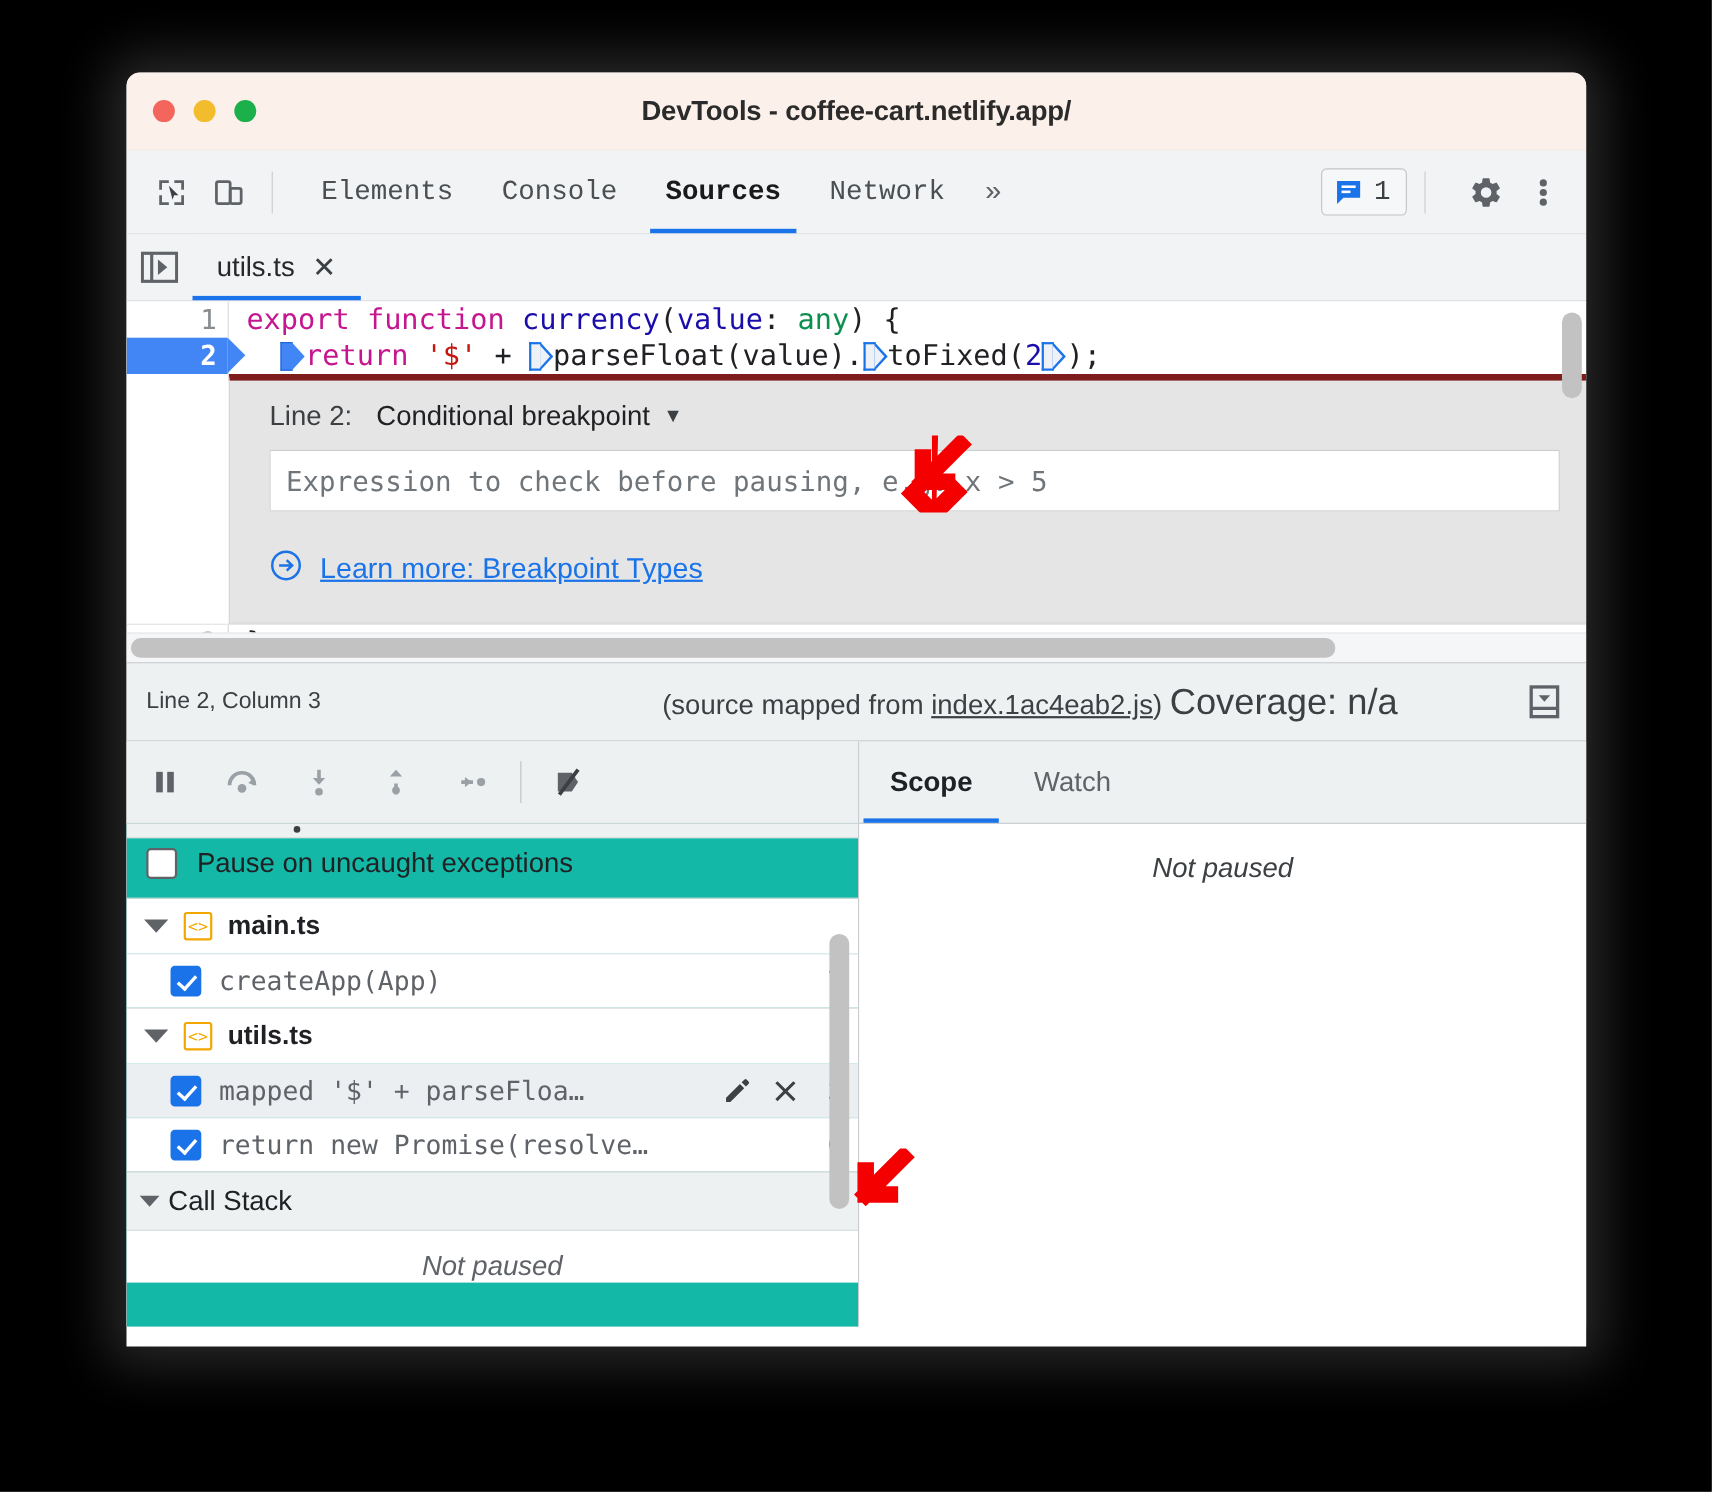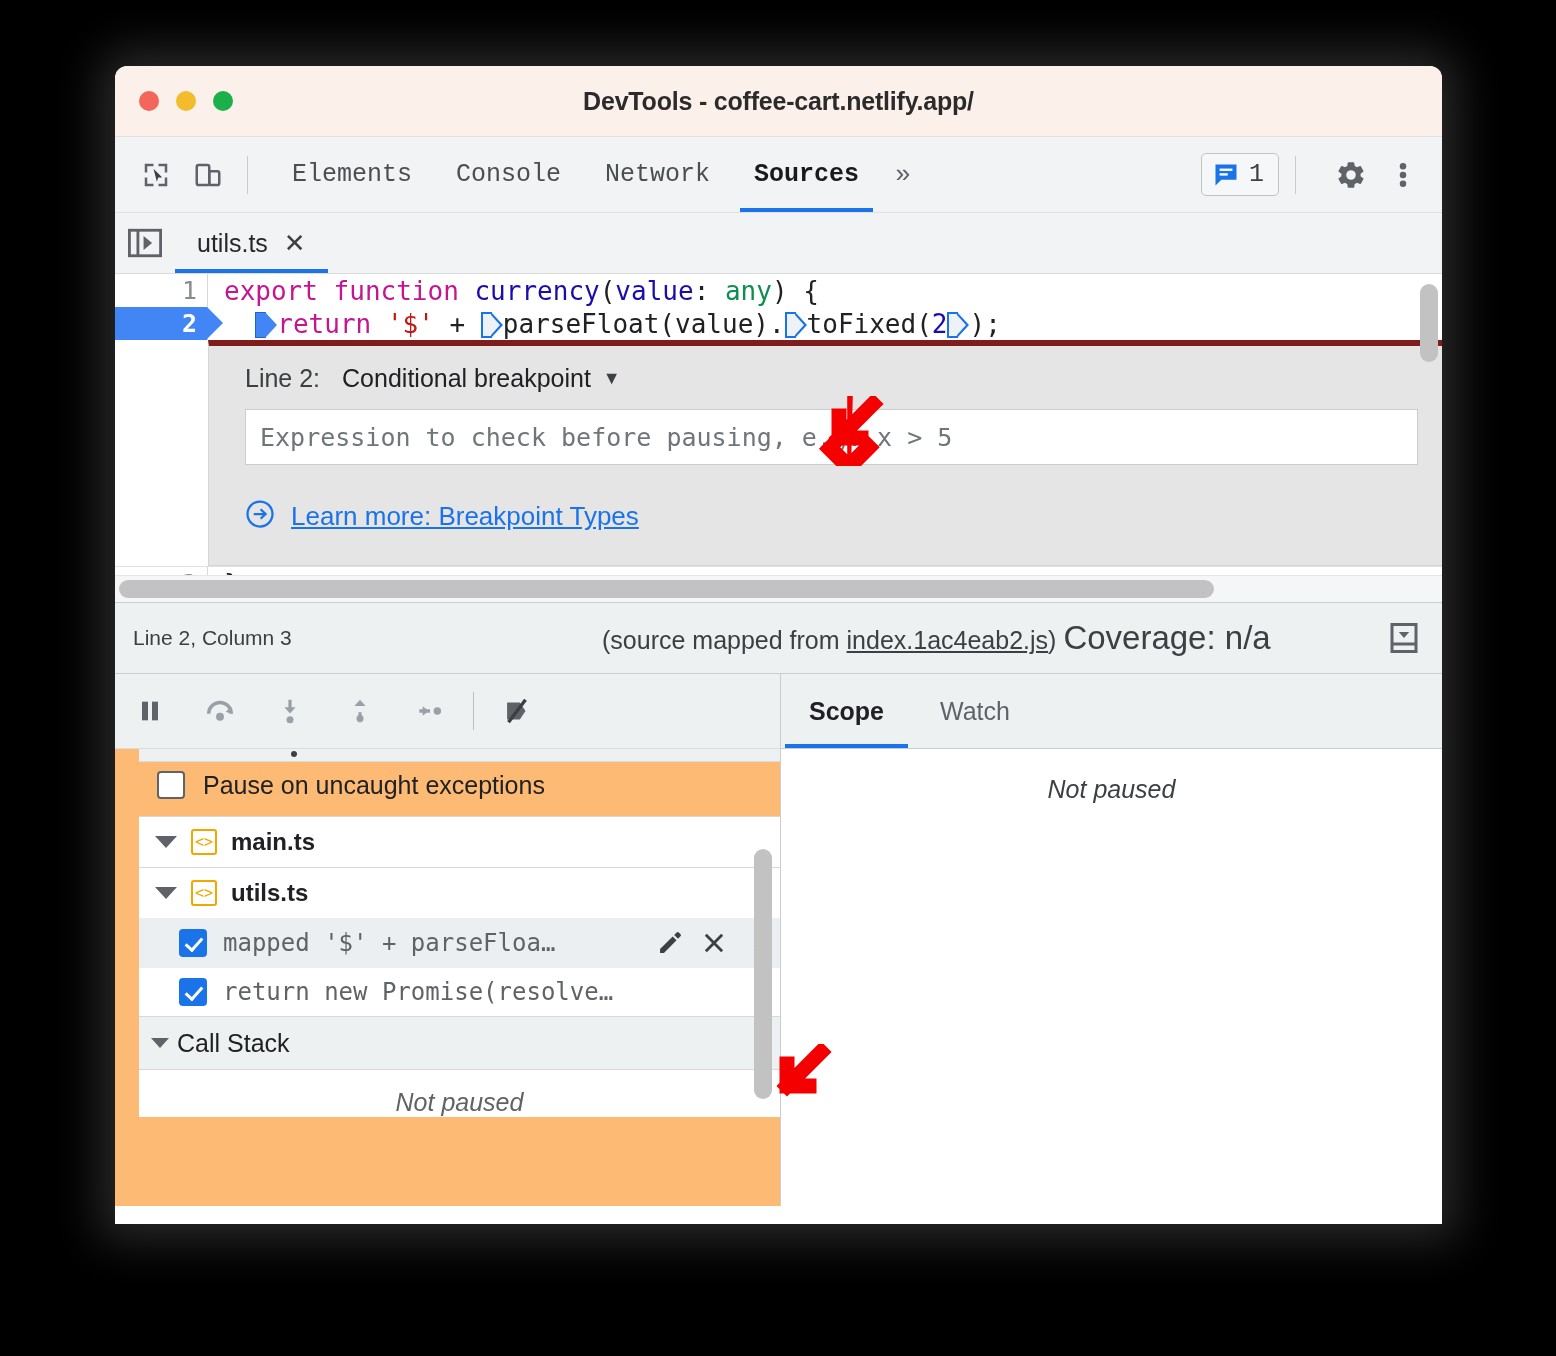--- a/index.html
+++ b/index.html
@@ -377,22 +377,21 @@
     width: 70px; height: 70px;
     display: flex; align-items: center; justify-content: center;
     cursor: pointer;
   }
   .dbg-sep { width: 1px; height: 38px; background: #bcc0c2; margin: 0 8px; }
 
   #bp-list {
     flex: 1;
     overflow: hidden;
     position: relative;
-    background: #fdba74;
-    padding-left: 24px;
+    background: #14b8a6;
   }
   #bp-scroll-top-sliver {
     height: 12px;
     background: #eef1f2;
     border-bottom: 1px solid #dadcdd;
     position: relative;
   }
   #bp-scroll-top-sliver::after {
     content: "";
     position: absolute;
@@ -600,22 +599,22 @@
       <svg width="30" height="30" viewBox="0 0 24 24">
         <rect x="3" y="4" width="10" height="16" rx="1.5" fill="none" stroke="#5f6368" stroke-width="2"></rect>
         <rect x="13" y="9" width="8" height="11" rx="1.5" fill="none" stroke="#5f6368" stroke-width="2"></rect>
       </svg>
     </div>
     <div class="vdivider"></div>
 
     <div id="panel-tabs">
       <div class="panel-tab">Elements</div>
       <div class="panel-tab">Console</div>
+      <div class="panel-tab active">Sources</div>
       <div class="panel-tab">Network</div>
-      <div class="panel-tab active">Sources</div>
       <div id="more-tabs">»</div>
     </div>
 
     <div id="toolbar-right">
       <div id="issues-btn">
         <svg width="28" height="28" viewBox="0 0 24 24">
           <path d="M3 3h18v13H8l-5 5V3z" fill="#1a73e8"></path>
           <rect x="6.5" y="6.5" width="11" height="2" fill="#ffffff"></rect>
           <rect x="6.5" y="10.5" width="7" height="2" fill="#ffffff"></rect>
         </svg>
@@ -764,20 +763,25 @@
           <span class="cb"></span>
           <span class="pause-label">Pause on uncaught exceptions</span>
         </div>
         <div class="bp-divider"></div>
 
         <div class="bp-file-row">
           <span class="tri"></span>
           <span class="src-badge">&lt;&gt;</span>
           <span class="bp-file-name">main.ts</span>
         </div>
+        <div class="bp-entry">
+          <span class="cb checked"></span>
+          <span class="bp-entry-text">createApp(App)</span>
+          <span class="bp-entry-line">7</span>
+        </div>
 
         <div class="bp-file-row" style="border-top:1px solid #d6d9da;">
           <span class="tri"></span>
           <span class="src-badge">&lt;&gt;</span>
           <span class="bp-file-name">utils.ts</span>
         </div>
         <div class="bp-entry selected">
           <span class="cb checked"></span>
           <span class="bp-entry-text">mapped '$' + parseFloa…</span>
           <span class="bp-edit-icon">

